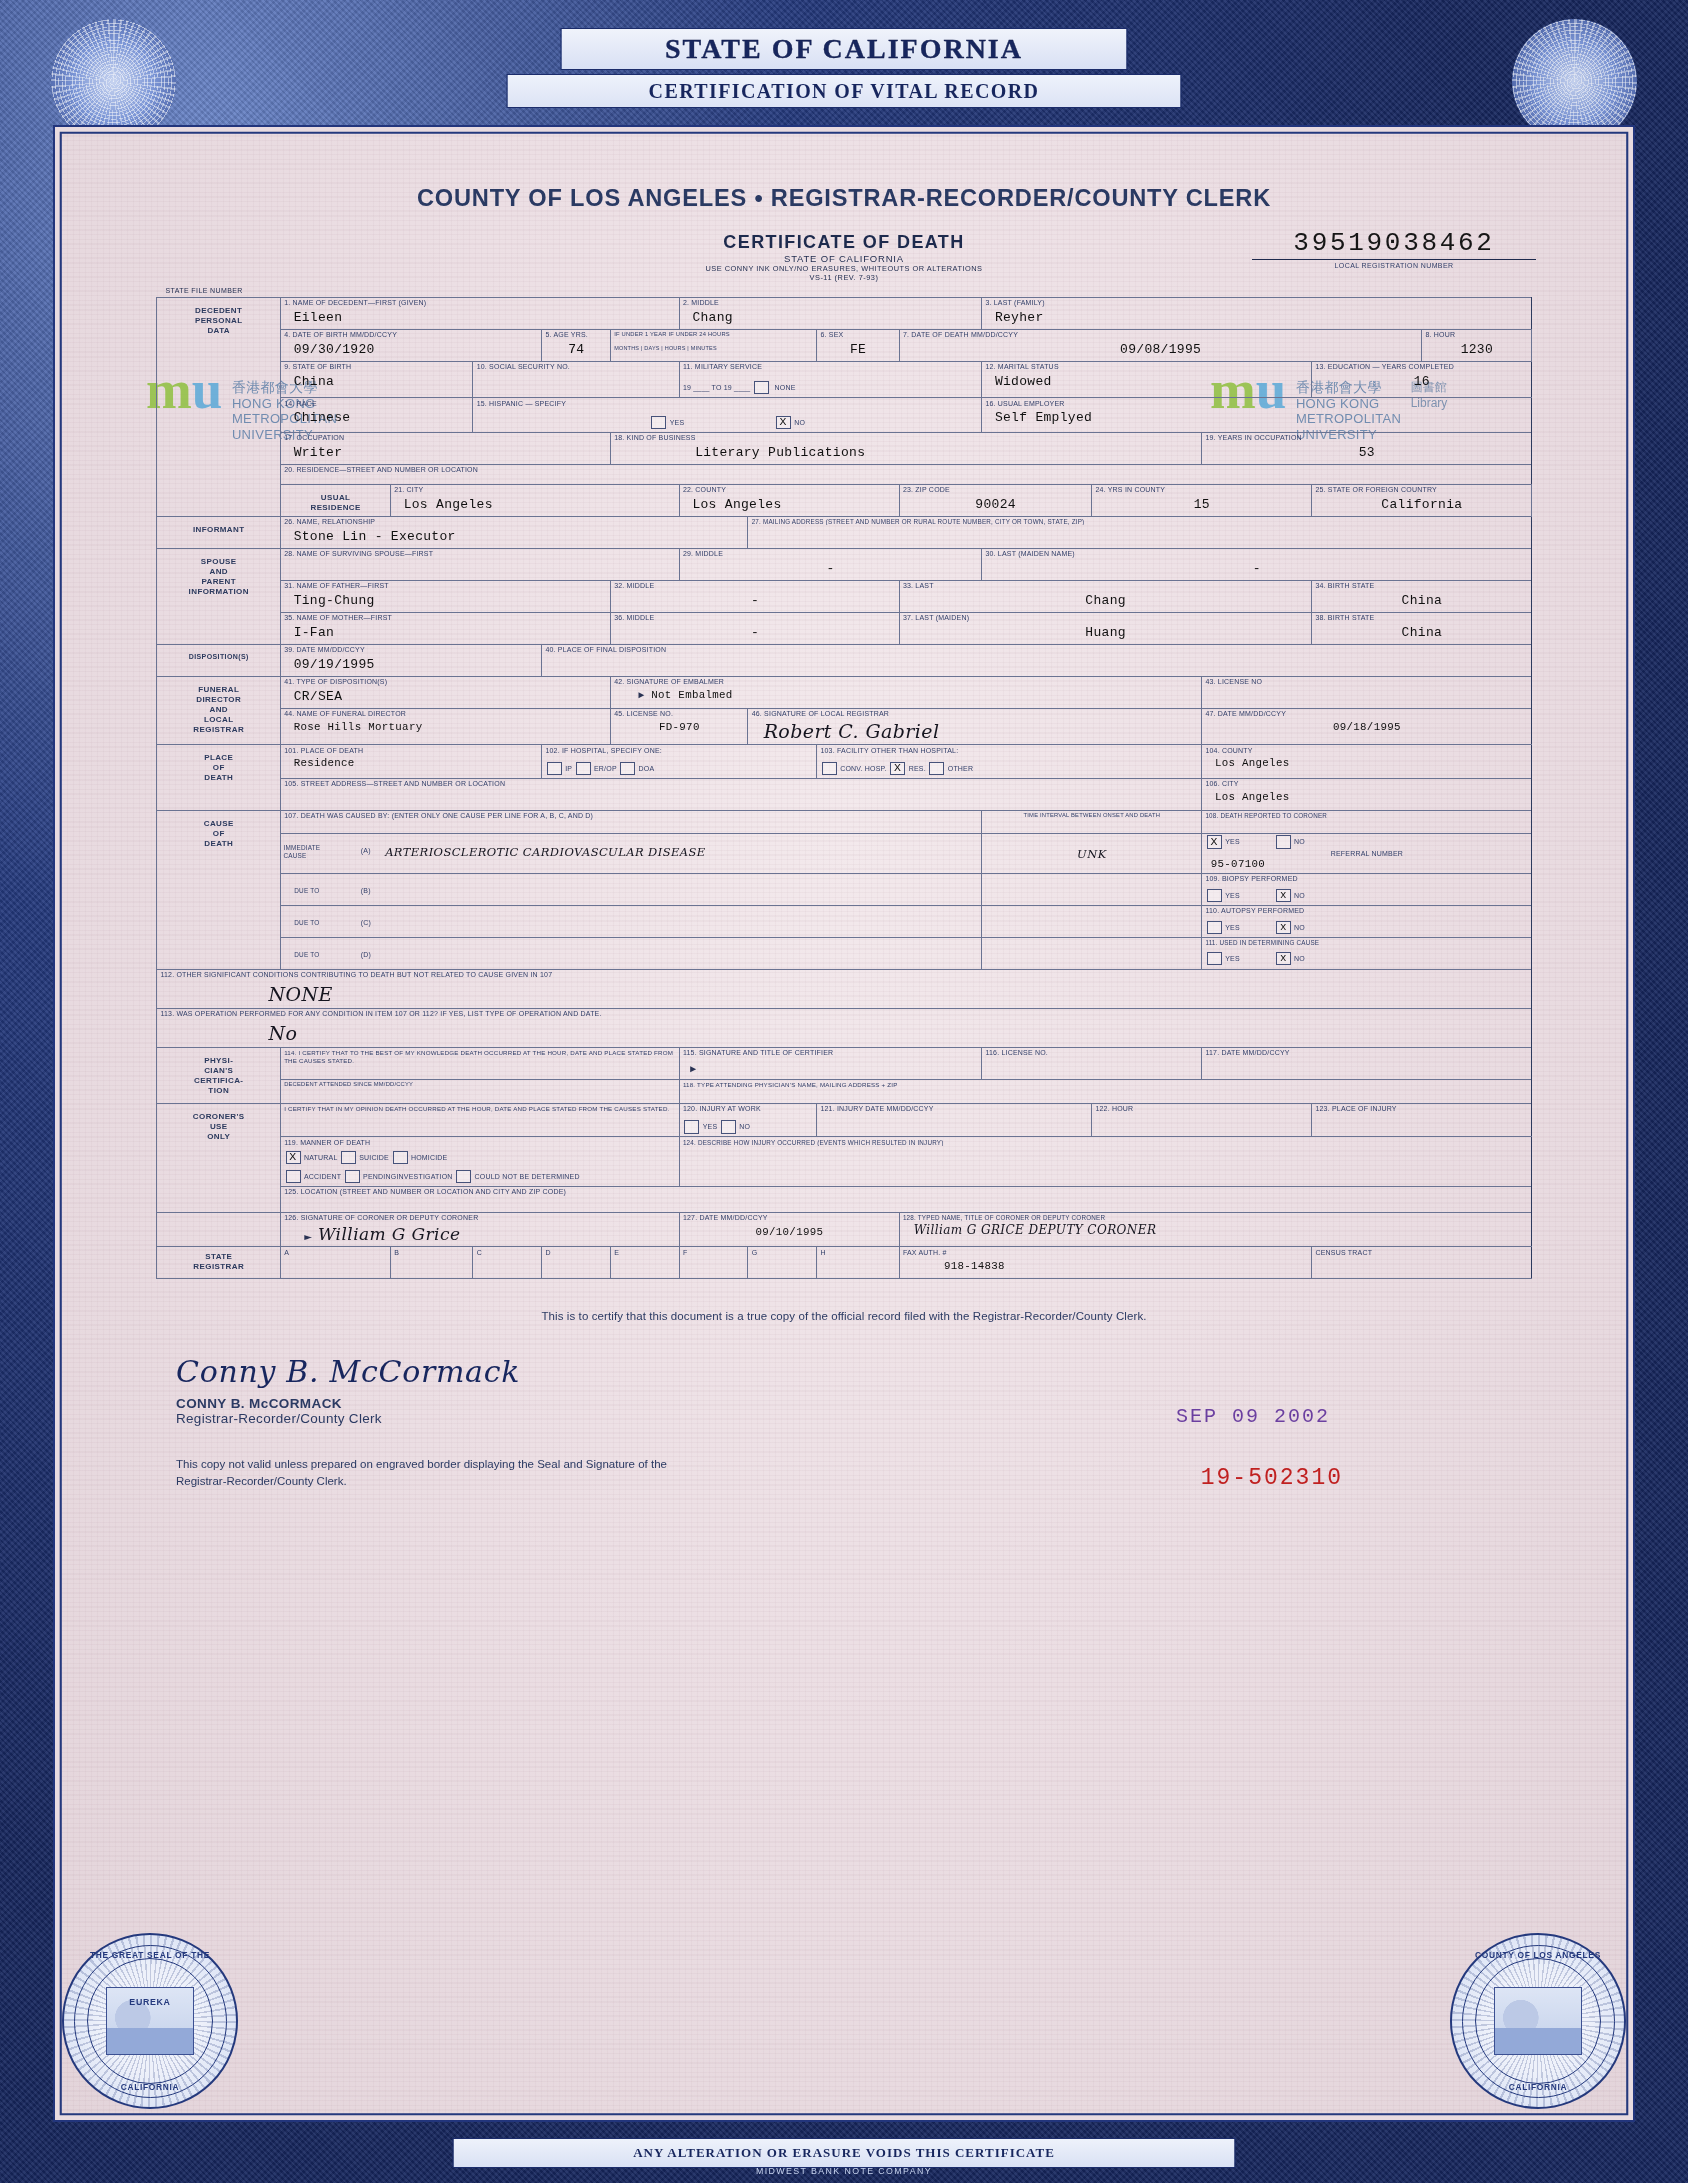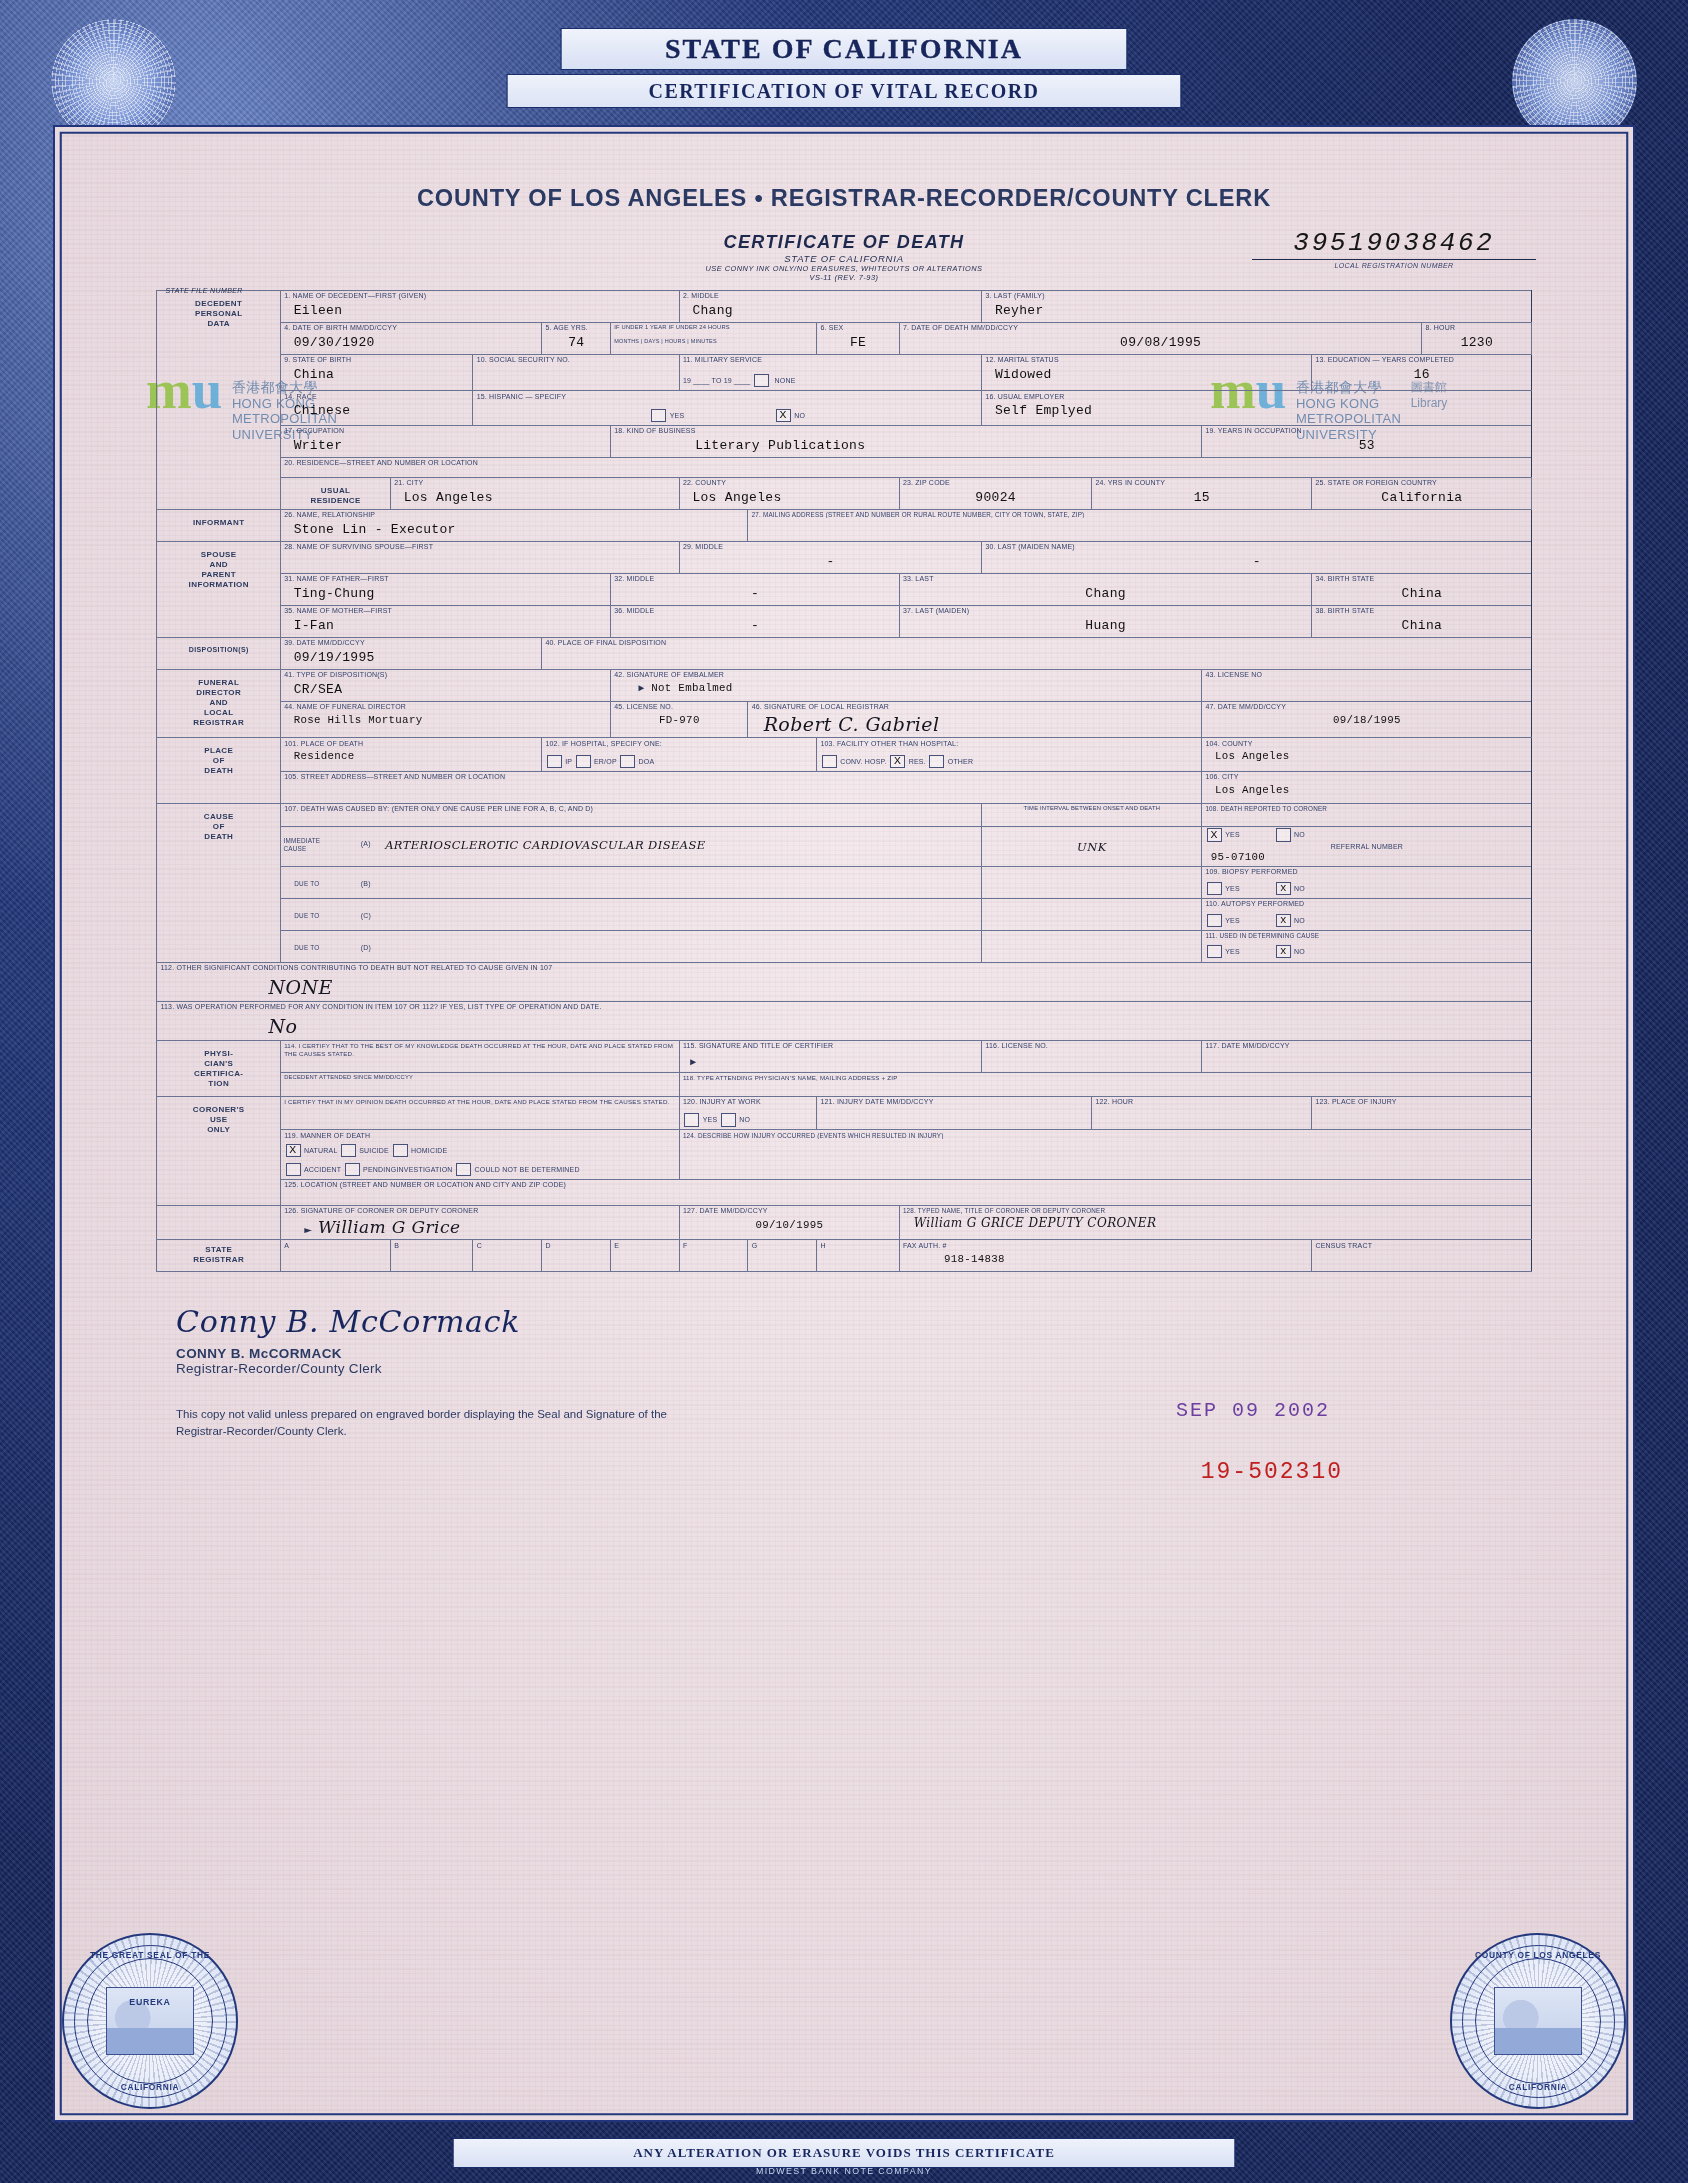--- a/index.html
+++ b/index.html
@@ -115,21 +115,21 @@
   .wm-text .cn{ font-size:14px; color:#5d7fa8; }
   .wm-lib{ font-size:12px; color:#6d86a8; padding-top:9.5px; }
 
   
   .cert-area{
     position:relative;
     margin:20px 81px 0 81px;
     font-family:"Liberation Sans", sans-serif;
     color:#1d2a4d;
   }
-  .cert-title{ text-align:center; margin-bottom:8px; position:relative;font-style:italic; }
+  .cert-title{ text-align:center; margin-bottom:15px; position:relative; }
   .cert-title .t1{ font-size:18px; font-weight:bold; letter-spacing:1.4px; }
   .cert-title .t2{ font-size:9.5px; letter-spacing:0.8px; }
   .cert-title .t3{ font-size:7.4px; letter-spacing:0.5px; }
   .cert-title .t4{ font-size:7.4px; letter-spacing:0.5px; }
 
   .localreg{
     position:absolute; right:-4px; top:-4px; width:284px; text-align:center;
   }
   .localreg .num{
     font-family:"Liberation Mono", monospace;
@@ -865,20 +865,21 @@
           <td colspan="2">
             <span class="lbl">CENSUS TRACT</span>
             <span class="val sm"></span>
           </td>
         </tr>
       </tbody>
         </table>
     </div>
 
     <div class="footer">
+      <div class="certline">This is to certify that this document is a true copy of the official record filed with the Registrar-Recorder/County Clerk.</div>
       <div class="sig-script">Conny B. McCormack</div>
       <div class="sig-name">CONNY B. McCORMACK</div>
       <div class="sig-role">Registrar-Recorder/County Clerk</div>
       <div class="notvalid">
         <div>This copy not valid unless prepared on engraved border displaying the Seal and Signature of the</div>
         <div>Registrar-Recorder/County Clerk.</div>
       </div>
       <div class="stamp-date">SEP 09 2002</div>
       <div class="stamp-num">19-502310</div>
     </div>

